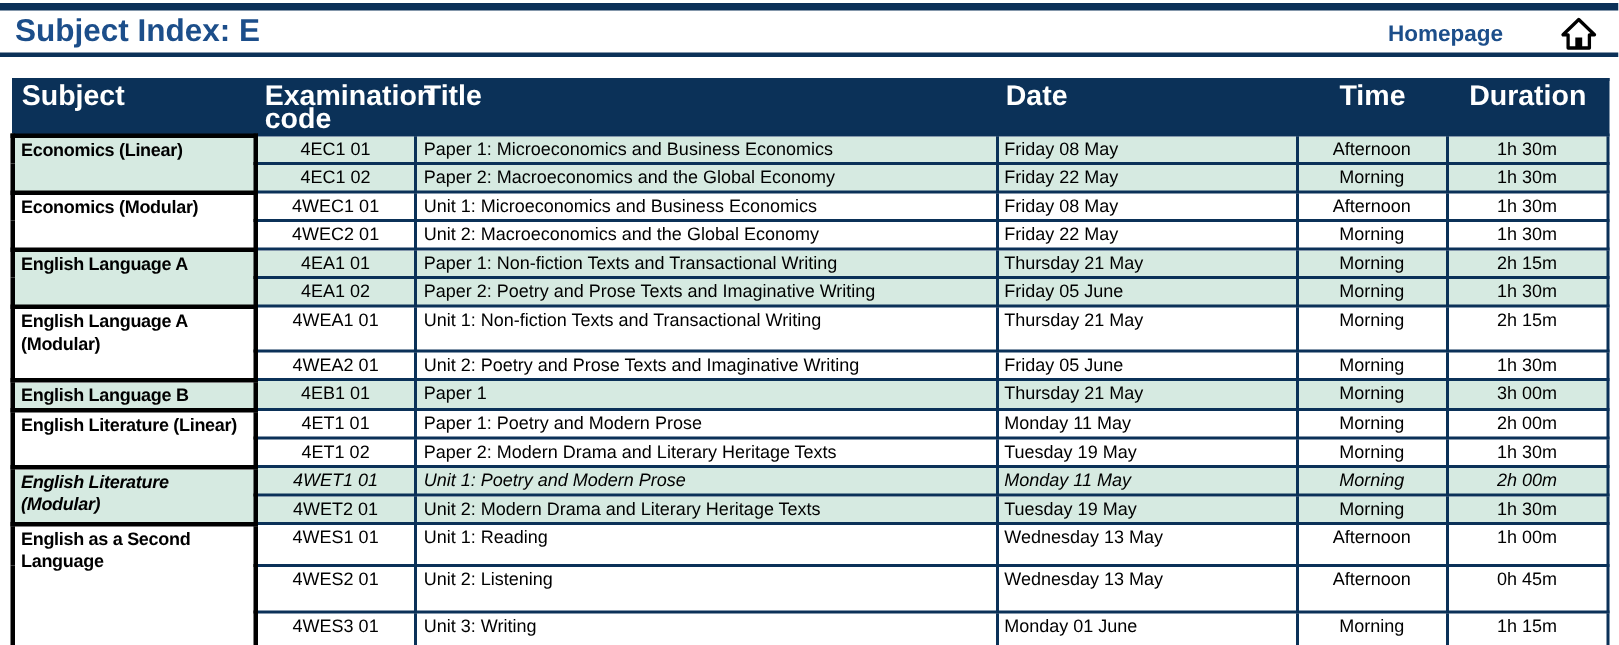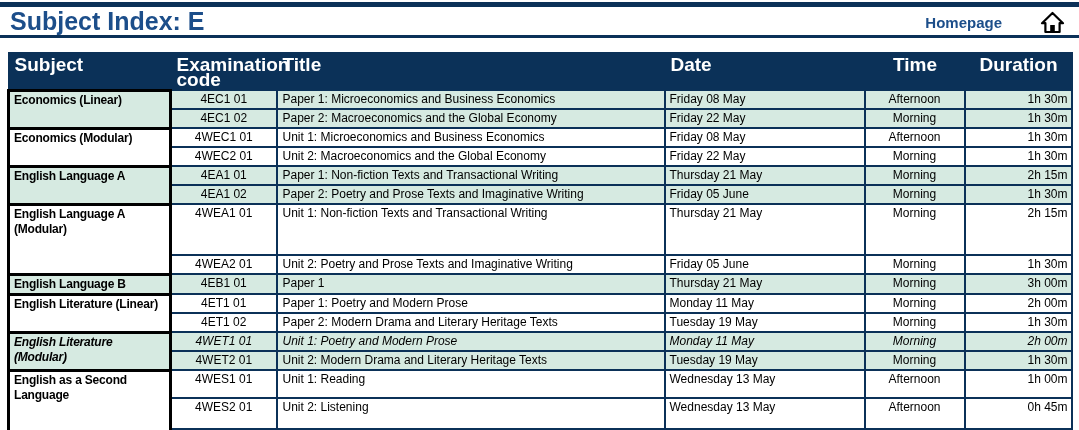--- a/index.html
+++ b/index.html
@@ -14,21 +14,21 @@
     width:1079px;height:430px;overflow:hidden;
     font-family:"Liberation Sans","DejaVu Sans",sans-serif;
     color:#000;
   }
   .topbar{height:5px;background:var(--navy);margin-top:2px;}
   .titlerow{
     display:flex;justify-content:space-between;align-items:center;
     height:28px;padding:0 10px 0 10px;
   }
   .page-title{
-    font-size:25px;font-weight:bold;color:var(--titleblue);
+    font-size:21px;font-weight:bold;color:var(--titleblue);
     margin:0;letter-spacing:0;
   }
   .homewrap{display:flex;align-items:flex-end;gap:38px;padding-right:4px;}
   .homepage-link{
     font-size:15px;font-weight:bold;color:var(--titleblue);
     text-decoration:none;cursor:pointer;
   }
   .home-icon{display:block;cursor:pointer;margin-bottom:-3px;}
   .rule{height:3px;background:var(--navy);}
 
@@ -60,21 +60,21 @@
   td.subject{
     border:3px solid var(--ink);
     font-weight:bold;
     letter-spacing:-0.2px;
     padding:1px 2px 1px 4px;
   }
   td.code{text-align:center;}
   td.title{padding-left:5px;}
   td.date{padding-left:4px;}
   td.time{text-align:center;}
-  td.duration{text-align:right;}
+  td.duration{text-align:center;}
   tr.shaded td{background:var(--green);}
   tr.plain td{background:#ffffff;}
 </style>
 </head>
 <body>
 
 <div class="topbar"></div>
 
 <div class="titlerow">
   <h1 class="page-title">Subject Index: E</h1>
@@ -148,21 +148,21 @@
           <td class="time">Morning</td>
           <td class="duration">2h 15m</td>
         </tr>
         <tr class="shaded" style="height: 18px;">
           <td class="code">4EA1 02</td>
           <td class="title">Paper 2: Poetry and Prose Texts and Imaginative Writing</td>
           <td class="date">Friday 05 June</td>
           <td class="time">Morning</td>
           <td class="duration">1h 30m</td>
         </tr>
-        <tr class="plain" style="height: 51px;">
+        <tr class="plain" style="height: 30px;">
           <td class="subject" rowspan="2">English Language A (Modular)</td>
           <td class="code">4WEA1 01</td>
           <td class="title">Unit 1: Non-fiction Texts and Transactional Writing</td>
           <td class="date">Thursday 21 May</td>
           <td class="time">Morning</td>
           <td class="duration">2h 15m</td>
         </tr>
         <tr class="plain" style="height: 18px;">
           <td class="code">4WEA2 01</td>
           <td class="title">Unit 2: Poetry and Prose Texts and Imaginative Writing</td>

